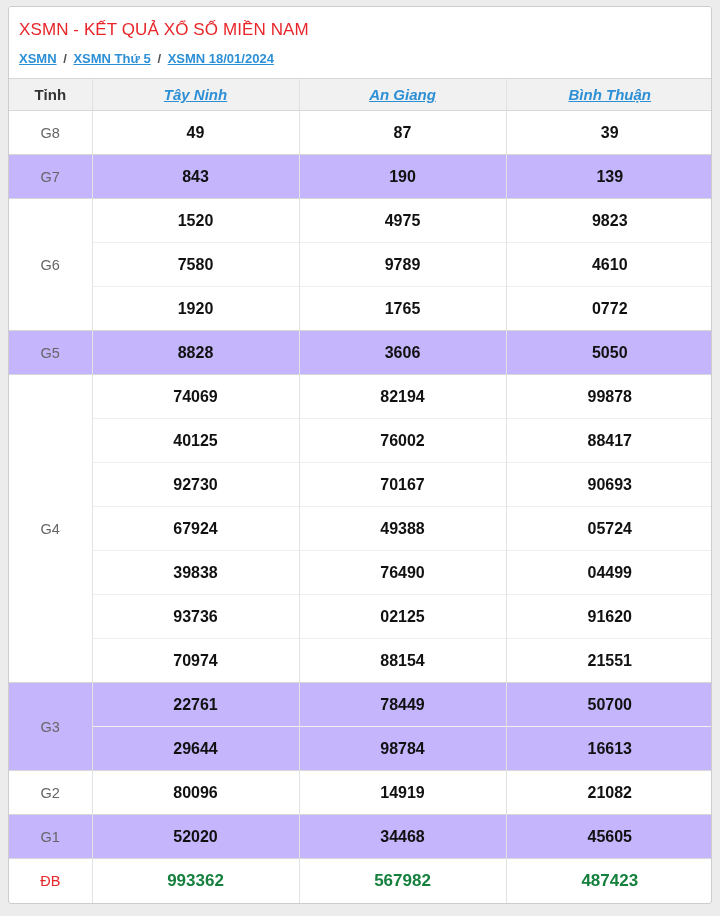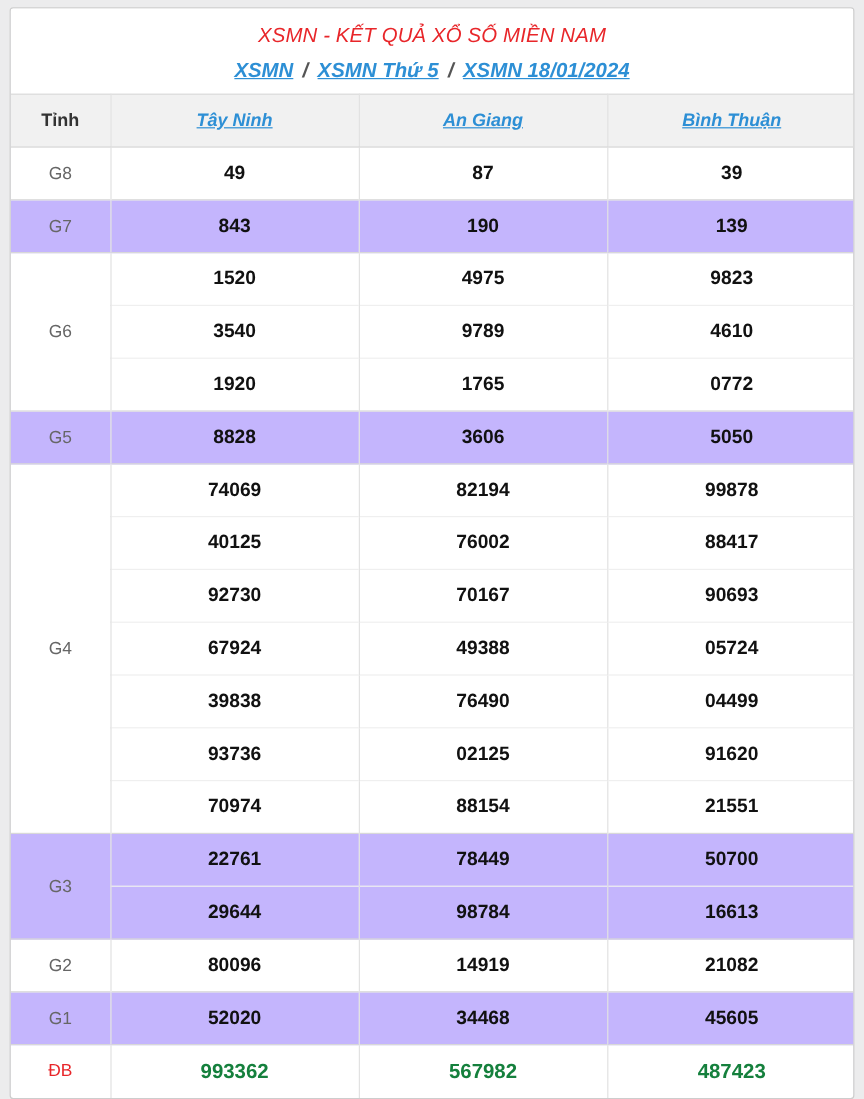--- a/index.html
+++ b/index.html
@@ -22,35 +22,33 @@
     border: 1px solid #cdcdcd;
     border-radius: 3px;
     box-sizing: border-box;
     width: 704px;
     overflow: hidden;
   }
 
   
   .head {
     padding: 12px 10px 10px 10px;
-    text-align: center;
     background: #ffffff;
-    font-style: italic;
   }
   .head-title {
     color: #e8262a;
     font-size: 17px;
     font-weight: 400;
     line-height: 22px;
     letter-spacing: .1px;
     white-space: nowrap;
   }
   .crumbs {
     margin-top: 8px;
-    font-size: 17px;
+    font-size: 13px;
     line-height: 19px;
     color: #404040;
     white-space: nowrap;
   }
   .crumbs a {
     color: #2d8fd5;
     text-decoration: underline;
     font-weight: 700;
   }
   .crumbs .sep {
@@ -75,21 +73,21 @@
     vertical-align: middle;
     box-sizing: border-box;
   }
   table.res td:last-child, table.res th:last-child {
     border-right: none;
   }
 
   
   tr.prov-row { background: #f1f1f1; }
   tr.prov-row th {
-    height: 44px;
+    height: 32px;
     border-top: 1px solid #d8d8d8;
     border-bottom: 1px solid #d8d8d8;
     font-size: 15px;
   }
   th.lbl-head {
     color: #333;
     font-weight: 700;
   }
   th.prov a {
     color: #2d8fd5;
@@ -178,21 +176,21 @@
           <td class="num">190</td>
           <td class="num">139</td>
         </tr>
         <tr class="grp-start">
           <td class="lbl" rowspan="3">G6</td>
           <td class="num">1520</td>
           <td class="num">4975</td>
           <td class="num">9823</td>
         </tr>
         <tr class="sub">
-          <td class="num">3540</td>
+          <td class="num">7580</td>
           <td class="num">9789</td>
           <td class="num">4610</td>
         </tr>
         <tr class="sub">
           <td class="num">1920</td>
           <td class="num">1765</td>
           <td class="num">0772</td>
         </tr>
         <tr class="grp-start shade">
           <td class="lbl" rowspan="1">G5</td>

